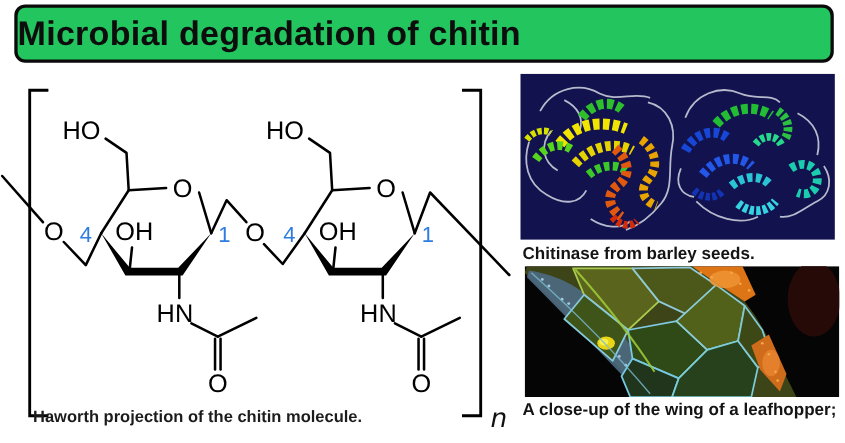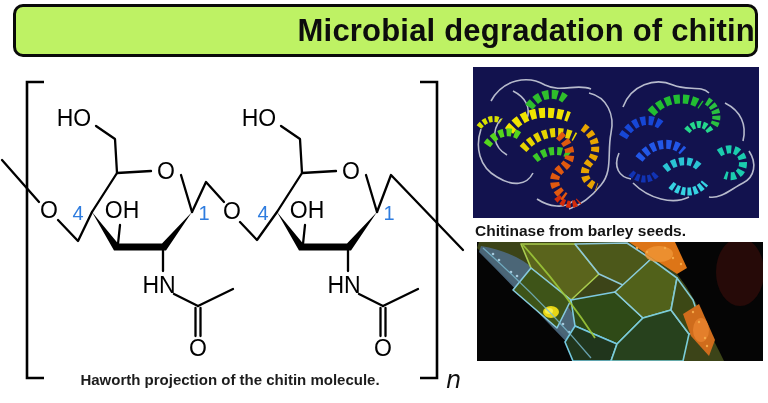--- a/index.html
+++ b/index.html
@@ -1,23 +1,23 @@
 <!DOCTYPE html>
 <html><head>
 <meta charset="utf-8">
 <style>
   html,body{margin:0;padding:0;background:#ffffff;}
   .stage{position:relative;width:768px;height:403px;background:#ffffff;overflow:hidden;
          font-family:"Liberation Sans",sans-serif;}
   .banner{position:absolute;left:13px;top:4px;width:739px;height:47px;
-          background:#bef264;border:3px solid #0a0a0a;border-radius:10px;
-          display:flex;align-items:center;justify-content:flex-end;}
+          background:#22c55e;border:3px solid #0a0a0a;border-radius:10px;
+          display:flex;align-items:center;justify-content:flex-start;}
   .banner span{font-size:31px;font-weight:bold;color:#0d0d0d;letter-spacing:.2px;}
   .mol{position:absolute;left:0;top:58px;width:470px;height:345px;}
-  .mol-caption{position:absolute;left:30px;top:371px;width:400px;text-align:center;
+  .mol-caption{position:absolute;left:30px;top:371px;width:400px;text-align:left;
                font-size:15px;font-weight:bold;color:#1c1c1c;}
   .mol-n{position:absolute;left:446px;top:366px;font-size:24px;font-style:italic;
          color:#111;font-family:"DejaVu Sans",sans-serif;}
   .fig-protein{position:absolute;left:473px;top:67px;width:286px;height:151px;}
   .fig-wing{position:absolute;left:477px;top:242px;width:286px;height:119px;}
   .cap{position:absolute;font-size:15.5px;font-weight:bold;color:#141414;line-height:19.5px;}
   .cap1{left:475px;top:221px;}
   .cap2{left:475px;top:363px;}
   svg{display:block;}
   text.atom{font-family:"Liberation Sans",sans-serif;font-size:23px;fill:#000;}
@@ -185,15 +185,16 @@
       <circle cx="222" cy="80" r="1.2"></circle>
         <circle cx="228" cy="96" r="1.2"></circle>
         <circle cx="230" cy="104" r="1.2"></circle>
     </g>
     <ellipse cx="74" cy="70" rx="8" ry="6" fill="#e8d516"></ellipse>
     <ellipse cx="72" cy="69" rx="4" ry="3" fill="#f8ef4a"></ellipse>
     <path d="M46,3 C70,30 96,62 118,96" stroke="#9cc838" stroke-width="1.8" fill="none" opacity=".9"></path>
     <path d="M6,6 C44,40 82,78 114,116" stroke="#79bcd2" stroke-width="1.3" fill="none" opacity=".8"></path>
   </svg>
   <div class="cap cap2">
+    <div>A close-up of the wing of a leafhopper;</div>
   </div>
 
 </div>
 
 </body></html>

